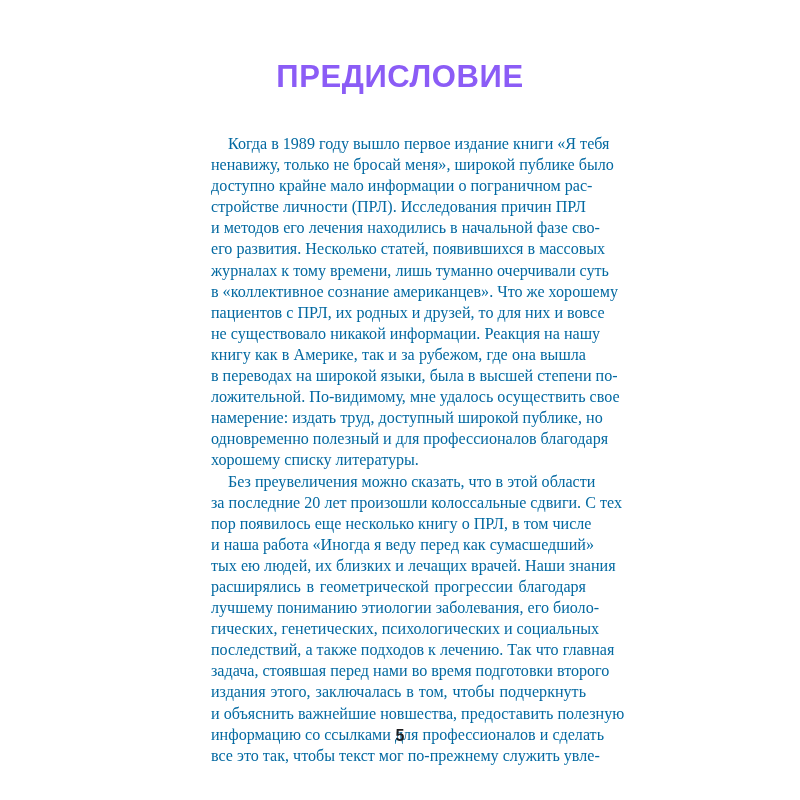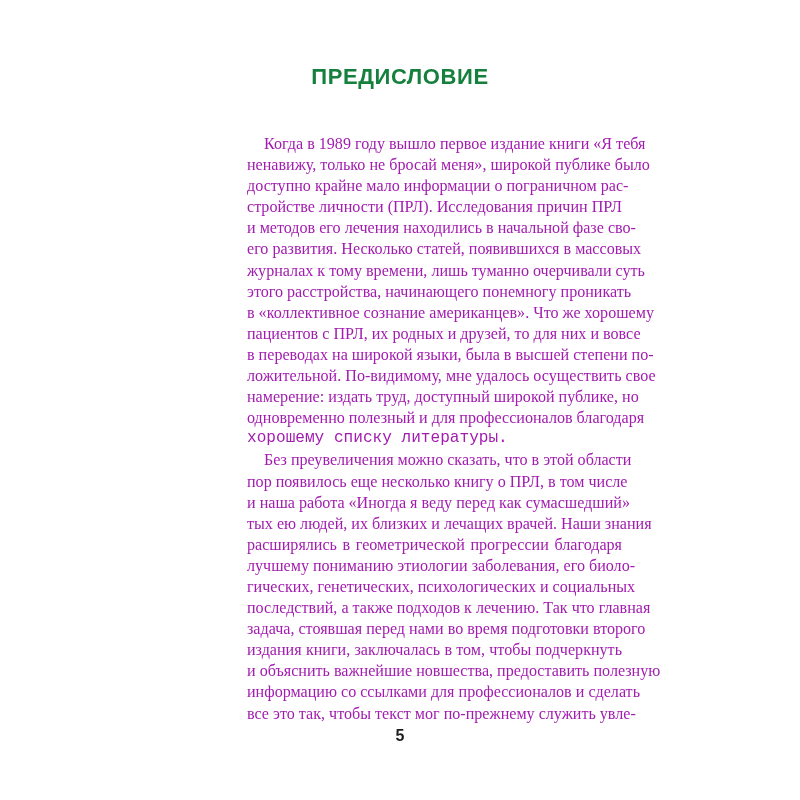--- a/index.html
+++ b/index.html
@@ -25,23 +25,23 @@
   }
 
   .page-title {
     position: absolute;
     left: 0;
     top: 58px;
     width: 800px;
     text-align: center;
     font-family: "Liberation Sans", "DejaVu Sans", sans-serif;
     font-weight: bold;
-    font-size: 22px;
+    font-size: 31px;
     letter-spacing: 0.6px;
-    color: #15803d;
+    color: #8b5cf6;
     line-height: 38px;
     white-space: nowrap;
   }
 
   .body-block {
     position: absolute;
     left: 211px;
     top: 133px;
     width: 375px;
   }
@@ -49,32 +49,30 @@
   .para {
     margin: 0;
   }
 
   
   .ln {
     display: block;
     width: 375px;
     font-size: 16.1px;
     line-height: 21.1px;
-    color: #a21caf;
+    color: #0369a1;
     text-align: justify;
     text-align-last: justify;
     white-space: pre;
-    margin-left: 36px;
     -webkit-font-smoothing: antialiased;
   }
   
   .ln.flush {
     text-align: right;
     text-align-last: left;
-    font-family: Liberation Mono, monospace;
   }
   
   .ln.indent {
     text-indent: 17px;
   }
 
   .page-number {
     position: absolute;
     left: 0;
     top: 726px;
@@ -96,40 +94,42 @@
 
   <div class="body-block">
       <p class="para">
         <span class="ln indent">Когда в 1989 году вышло первое издание книги «Я тебя</span>
         <span class="ln">ненавижу, только не бросай меня», широкой публике было</span>
         <span class="ln">доступно крайне мало информации о пограничном рас-</span>
         <span class="ln">стройстве личности (ПРЛ). Исследования причин ПРЛ</span>
         <span class="ln">и методов его лечения находились в начальной фазе сво-</span>
         <span class="ln">его развития. Несколько статей, появившихся в массовых</span>
         <span class="ln">журналах к тому времени, лишь туманно очерчивали суть</span>
-        <span class="ln">этого расстройства, начинающего понемногу проникать</span>
         <span class="ln">в «коллективное сознание американцев». Что же хорошему</span>
         <span class="ln">пациентов с ПРЛ, их родных и друзей, то для них и вовсе</span>
+        <span class="ln">не существовало никакой информации. Реакция на нашу</span>
+        <span class="ln">книгу как в Америке, так и за рубежом, где она вышла</span>
         <span class="ln">в переводах на широкой языки, была в высшей степени по-</span>
         <span class="ln">ложительной. По-видимому, мне удалось осуществить свое</span>
         <span class="ln">намерение: издать труд, доступный широкой публике, но</span>
         <span class="ln">одновременно полезный и для профессионалов благодаря</span>
         <span class="ln flush">хорошему списку литературы.</span>
       </p>
       <p class="para">
         <span class="ln indent">Без преувеличения можно сказать, что в этой области</span>
+        <span class="ln">за последние 20 лет произошли колоссальные сдвиги. С тех</span>
         <span class="ln">пор появилось еще несколько книгу о ПРЛ, в том числе</span>
         <span class="ln">и наша работа «Иногда я веду перед как сумасшедший»</span>
         <span class="ln">тых ею людей, их близких и лечащих врачей. Наши знания</span>
         <span class="ln">расширялись в геометрической прогрессии благодаря</span>
         <span class="ln">лучшему пониманию этиологии заболевания, его биоло-</span>
         <span class="ln">гических, генетических, психологических и социальных</span>
         <span class="ln">последствий, а также подходов к лечению. Так что главная</span>
         <span class="ln">задача, стоявшая перед нами во время подготовки второго</span>
-        <span class="ln">издания книги, заключалась в том, чтобы подчеркнуть</span>
+        <span class="ln">издания этого, заключалась в том, чтобы подчеркнуть</span>
         <span class="ln">и объяснить важнейшие новшества, предоставить полезную</span>
         <span class="ln">информацию со ссылками для профессионалов и сделать</span>
         <span class="ln">все это так, чтобы текст мог по-прежнему служить увле-</span>
       </p>
     </div>
 
   <div class="page-number">5</div>
 
 </div>
 

